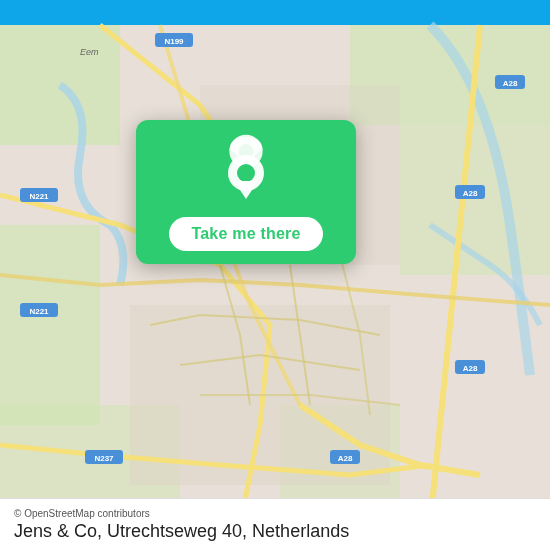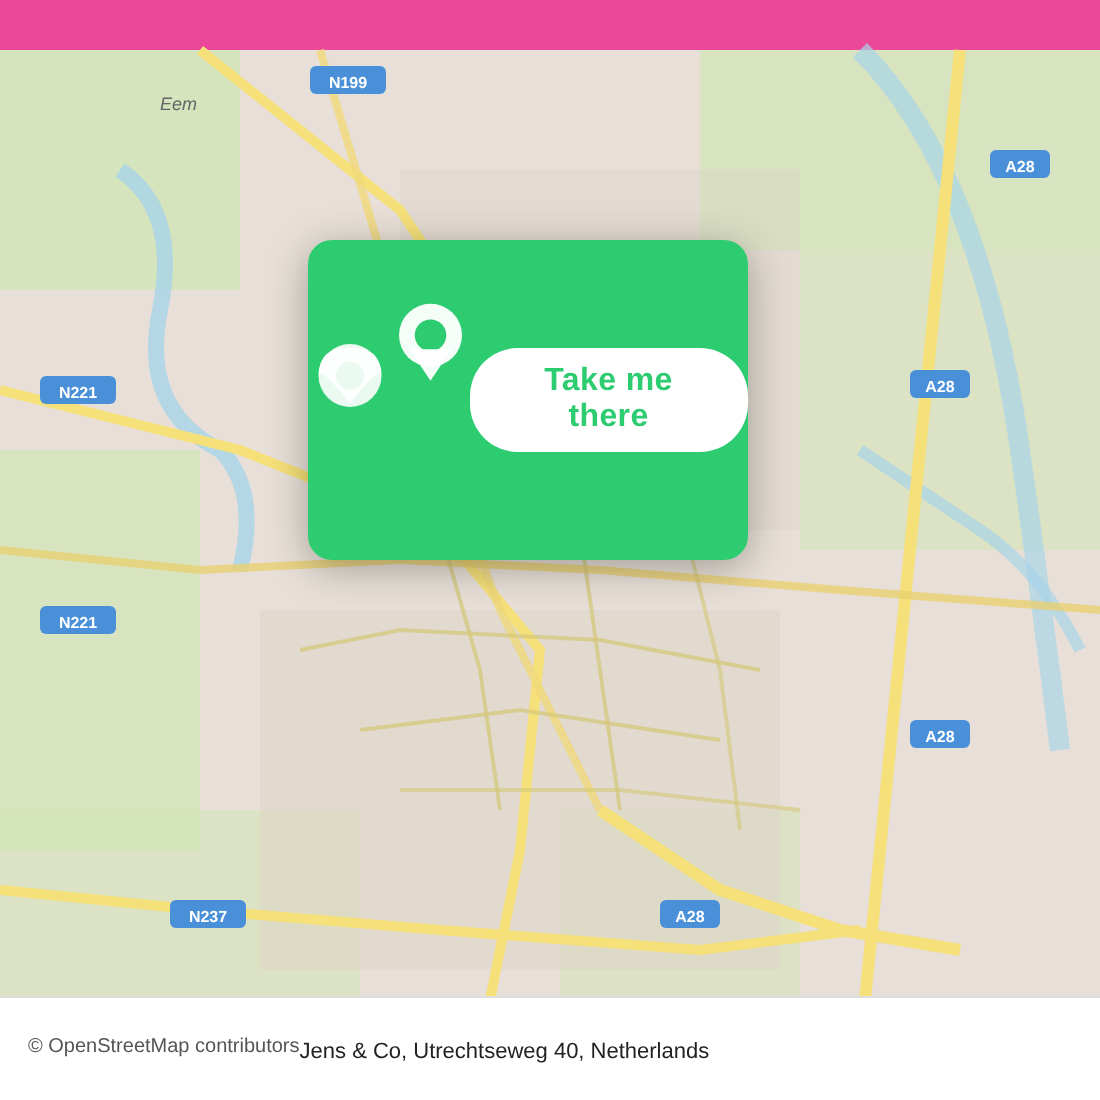--- a/index.html
+++ b/index.html
@@ -8,41 +8,42 @@
       height: 550px;
       overflow: hidden;
       font-family: Arial, sans-serif;
       position: relative;
     }
 
     #map-container {
       width: 550px;
       height: 550px;
       position: relative;
-      background-color: #ec4899;
+      background-color: #0ea5e9;
       overflow: hidden;
     }
 
     
     #map-svg {
       position: absolute;
       top: 0; left: 0;
       width: 100%; height: 100%;
     }
 
     
     #popup-card {
       position: absolute;
       top: 120px;
-      left: 154px;
+      left: 136px;
       width: 220px;
-      height: 160px;
+      height: 144px;
       background-color: #2ecc71;
       border-radius: 12px;
       display: flex;
+      flex-direction: column;
       align-items: center;
       justify-content: center;
       box-shadow: 0 4px 20px rgba(0,0,0,0.3);
       cursor: pointer;
       z-index: 10;
     }
 
     #pin-icon {
       width: 48px;
       height: 48px;
@@ -72,31 +73,31 @@
       border-top: 1px solid #ddd;
       display: flex;
       align-items: center;
       justify-content: space-between;
       padding: 0 14px;
       z-index: 20;
     }
 
     #bottom-left {
       display: flex;
-      flex-direction: row;
+      flex-direction: column;
       justify-content: center;
     }
 
     #osm-credit {
       font-size: 10px;
       color: #555;
     }
 
     #address-text {
-      font-size: 11px;
+      font-size: 18px;
       color: #222;
       font-weight: 500;
       margin-top: 2px;
     }
 
     #moovit-logo {
       display: flex;
       align-items: center;
       gap: 4px;
     }

